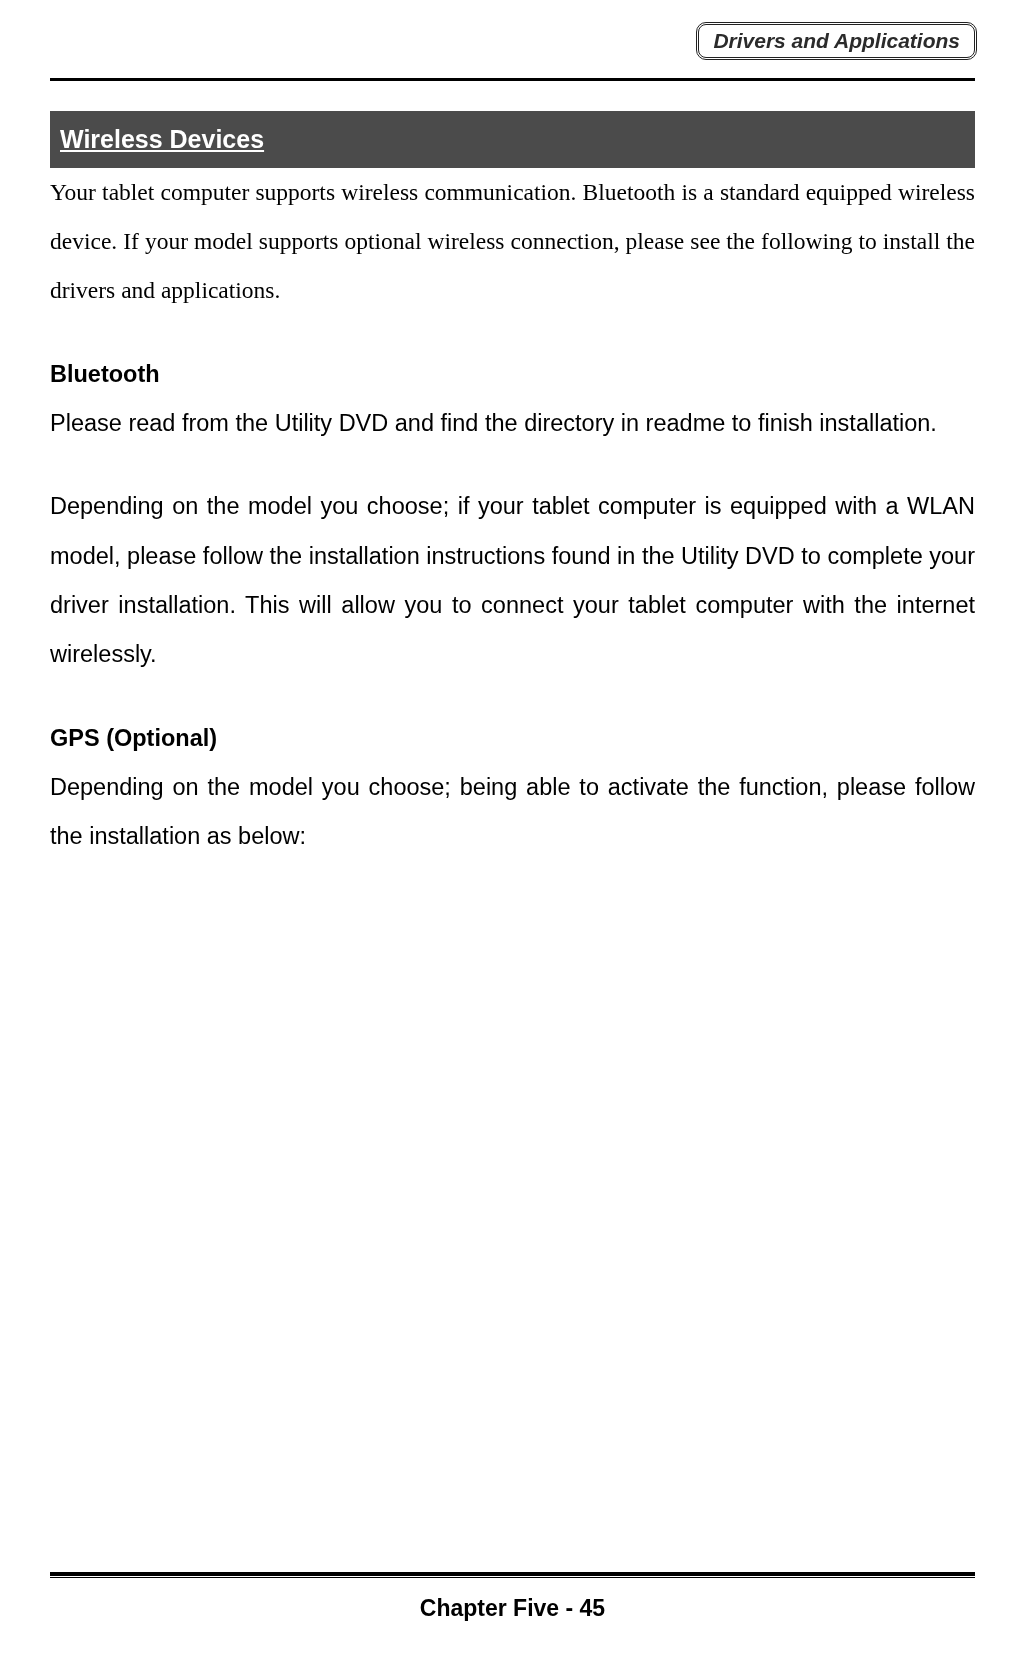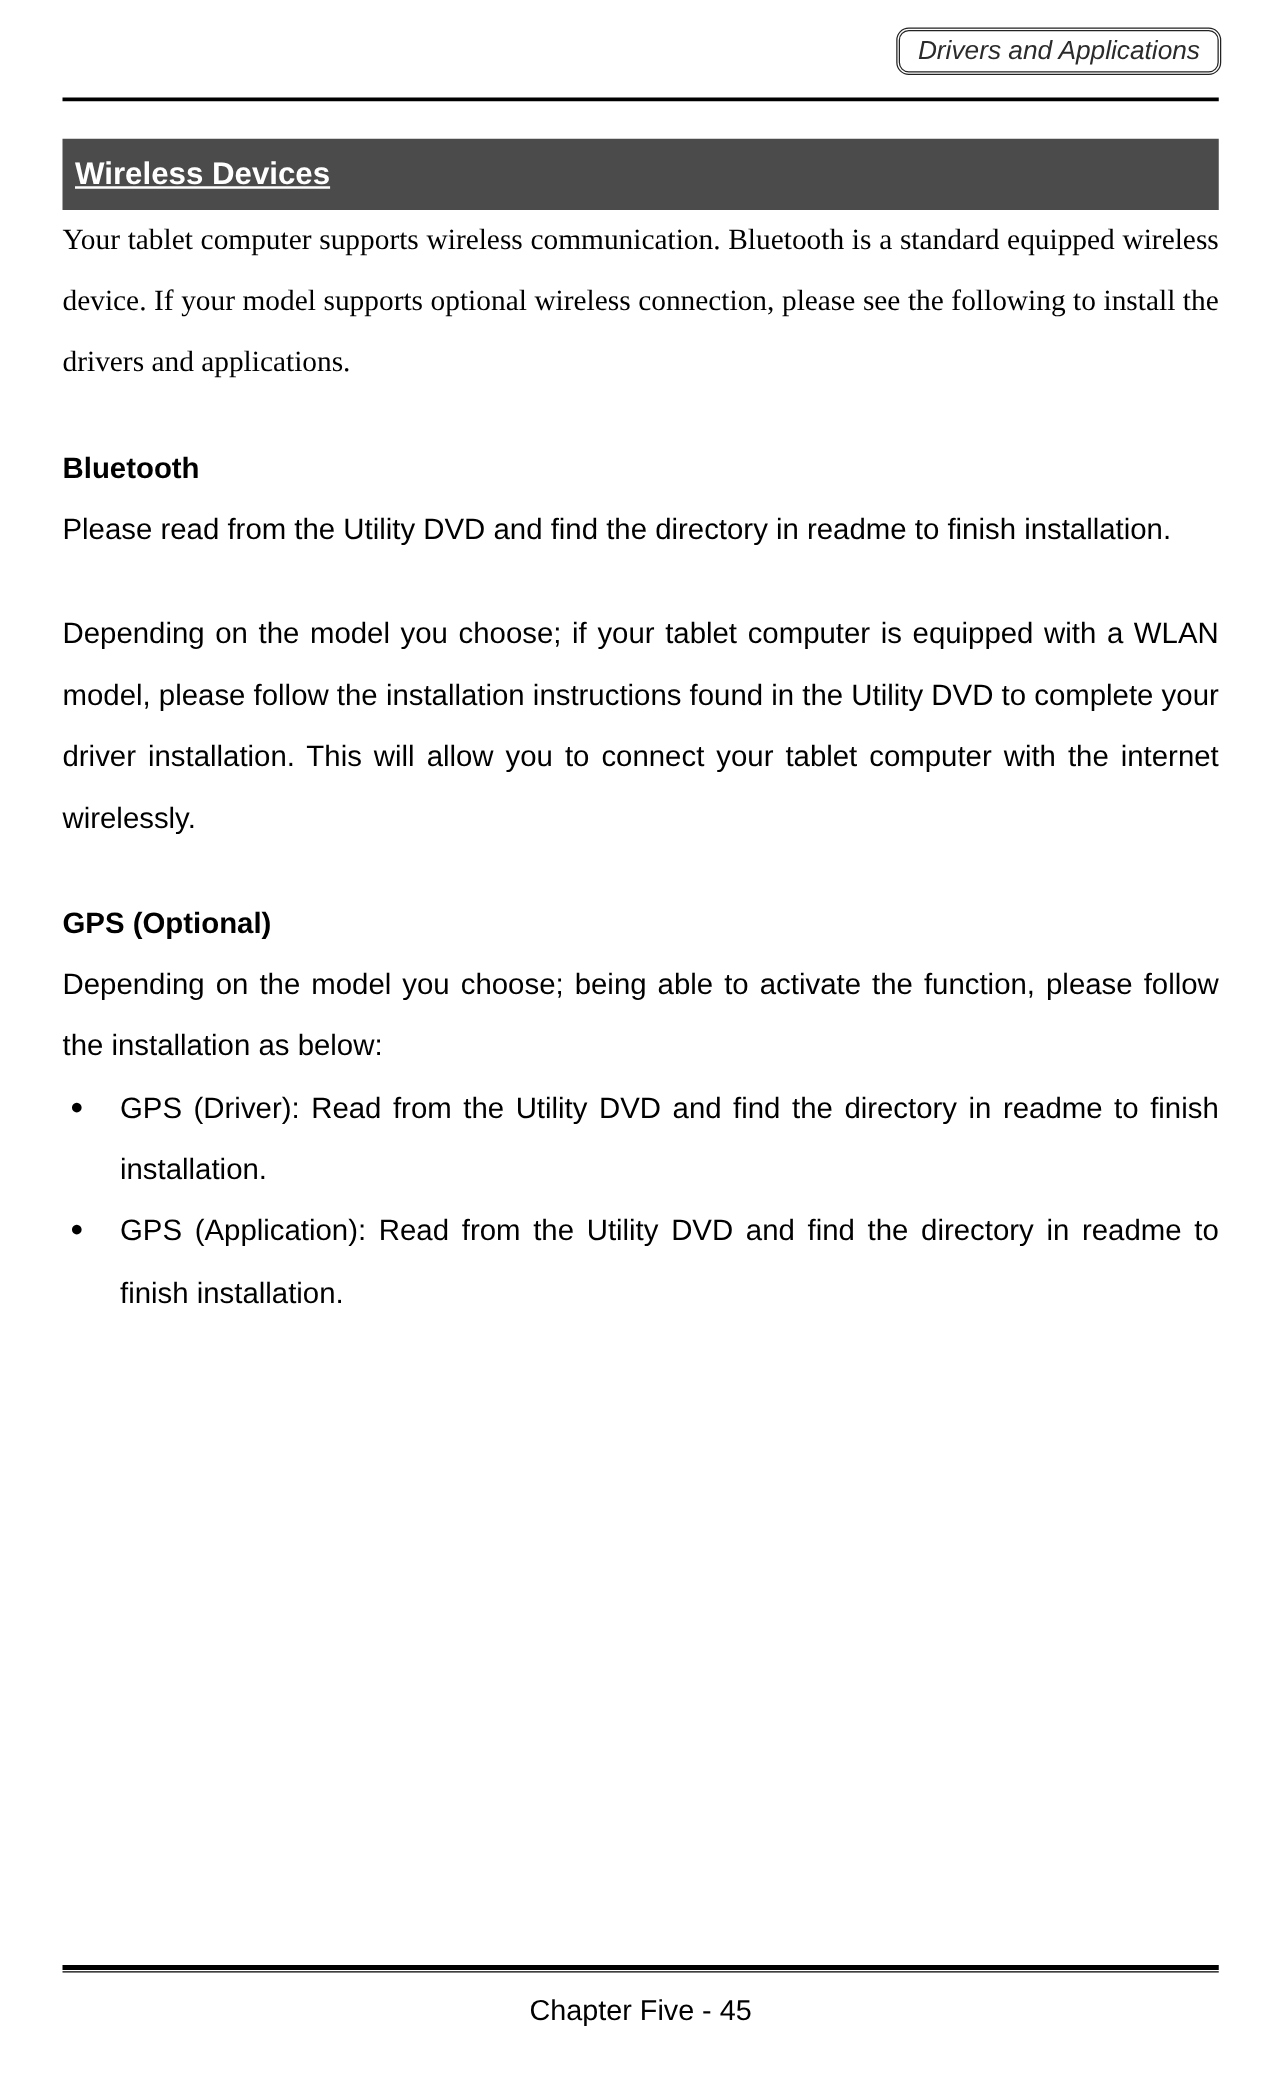--- a/index.html
+++ b/index.html
@@ -16,21 +16,21 @@
       padding: 20px 50px 30px 50px;
     }
     .header-box {
       position: absolute;
       right: 48px;
       top: 22px;
       border: 3px double #222;
       border-radius: 10px;
       padding: 4px 14px;
       font-style: italic;
-      font-weight: normal;
+      font-weight: bold;
       font-size: 21px;
       color: #2b2b2b;
     }
     .top-rule {
       border: none;
       border-top: 3px solid #000;
       margin-top: 58px;
       margin-bottom: 30px;
     }
     .content {
@@ -88,21 +88,21 @@
       border-top: 4px solid #000;
       border-bottom: 1px solid #000;
       height: 6px;
     }
     .footer-text {
       position: absolute;
       bottom: 36px;
       left: 0;
       right: 0;
       text-align: center;
-      font-weight: normal;
+      font-weight: bold;
       font-size: 23px;
     }
   </style>
 </head>
 <body>
 
 <div class="header-box">Drivers and Applications</div>
 
 <hr class="top-rule">
 
@@ -112,23 +112,19 @@
 
   <p class="para-justify">Your tablet computer supports wireless communication. Bluetooth is a standard equipped wireless device. If your model supports optional wireless connection, please see the following to install the drivers and applications.</p>
 
   <div class="subhead">Bluetooth</div>
   <p class="sub-para">Please read from the Utility DVD and find the directory in readme to finish installation.</p>
 
   <p class="sub-para">Depending on the model you choose; if your tablet computer is equipped with a WLAN model, please follow the installation instructions found in the Utility DVD to complete your driver installation. This will allow you to connect your tablet computer with the internet wirelessly.</p>
 
   <div class="subhead">GPS (Optional)</div>
   <p style="text-align:justify;">Depending on the model you choose; being able to activate the function, please follow the installation as below:</p>
-  <ul class="bullets">
-    <li>GPS (Driver): Read from the Utility DVD and find the directory in readme to finish installation.</li>
-    <li>GPS (Application): Read from the Utility DVD and find the directory in readme to finish installation.</li>
-  </ul>
 
 
 
 </div>
 
 <div class="footer-rule"></div>
 <div class="footer-text">Chapter Five - 45</div>
 
 </body></html>

